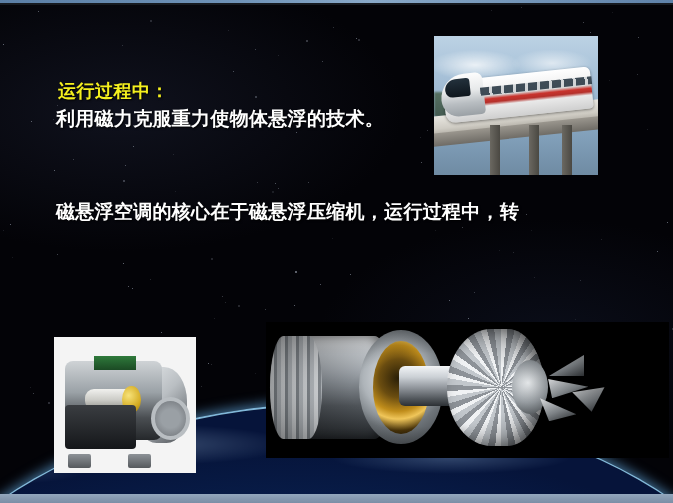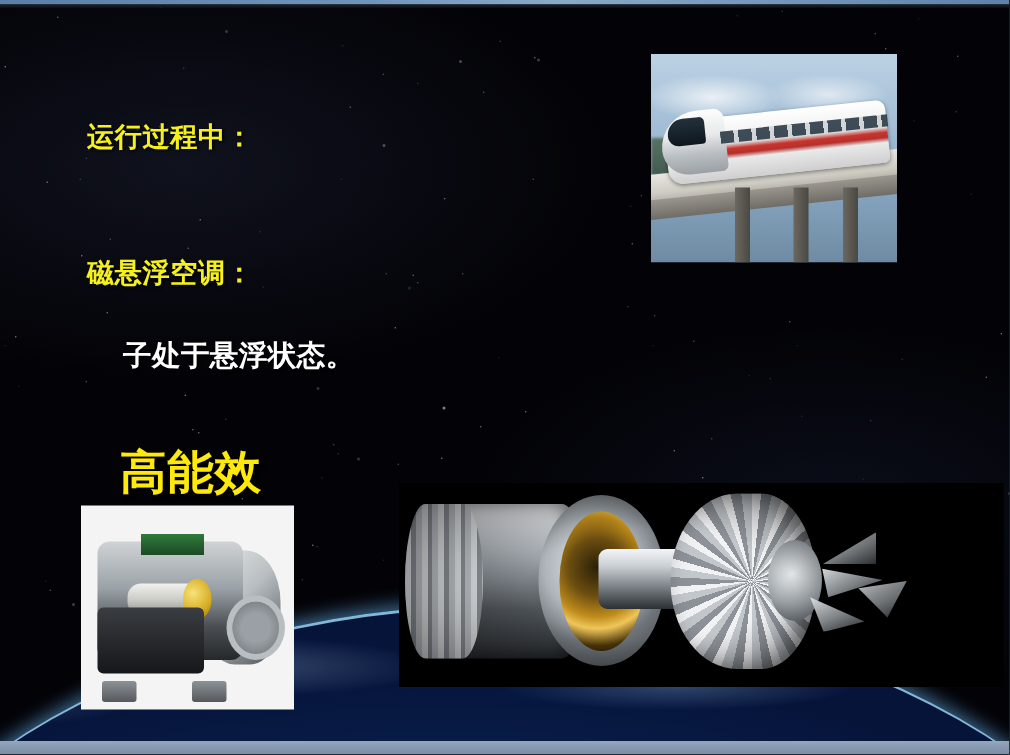--- a/index.html
+++ b/index.html
@@ -431,25 +431,24 @@
     </div>
   <div class="earth"></div>
   <div class="earth-clouds"></div>
   <div class="earth-rim"></div>
 
   <div class="top-rule"></div>
   <div class="top-rule2"></div>
 
 
   <div class="sub sub1">运行过程中：</div>
-
-  <div class="sub sub2">磁悬浮空调：</div>
-  <div class="body-line b3">子处于悬浮状态。</div>
-
-  <div class="big big2">高能效</div>
+  <div class="body-line b1">利用磁力克服重力使物体悬浮的技术。</div>
+
+  <div class="body-line b2">磁悬浮空调的核心在于磁悬浮压缩机，运行过程中，转</div>
+
 
   <div class="pic" id="train">
     <div class="sky"></div>
     <div class="sky-cloud"></div>
     <div class="trees"></div>
     <div class="guideway"></div>
     <div class="guideway2"></div>
     <div class="pier" style="left:34%;"></div>
     <div class="pier" style="left:58%;"></div>
     <div class="pier" style="left:78%;"></div>

